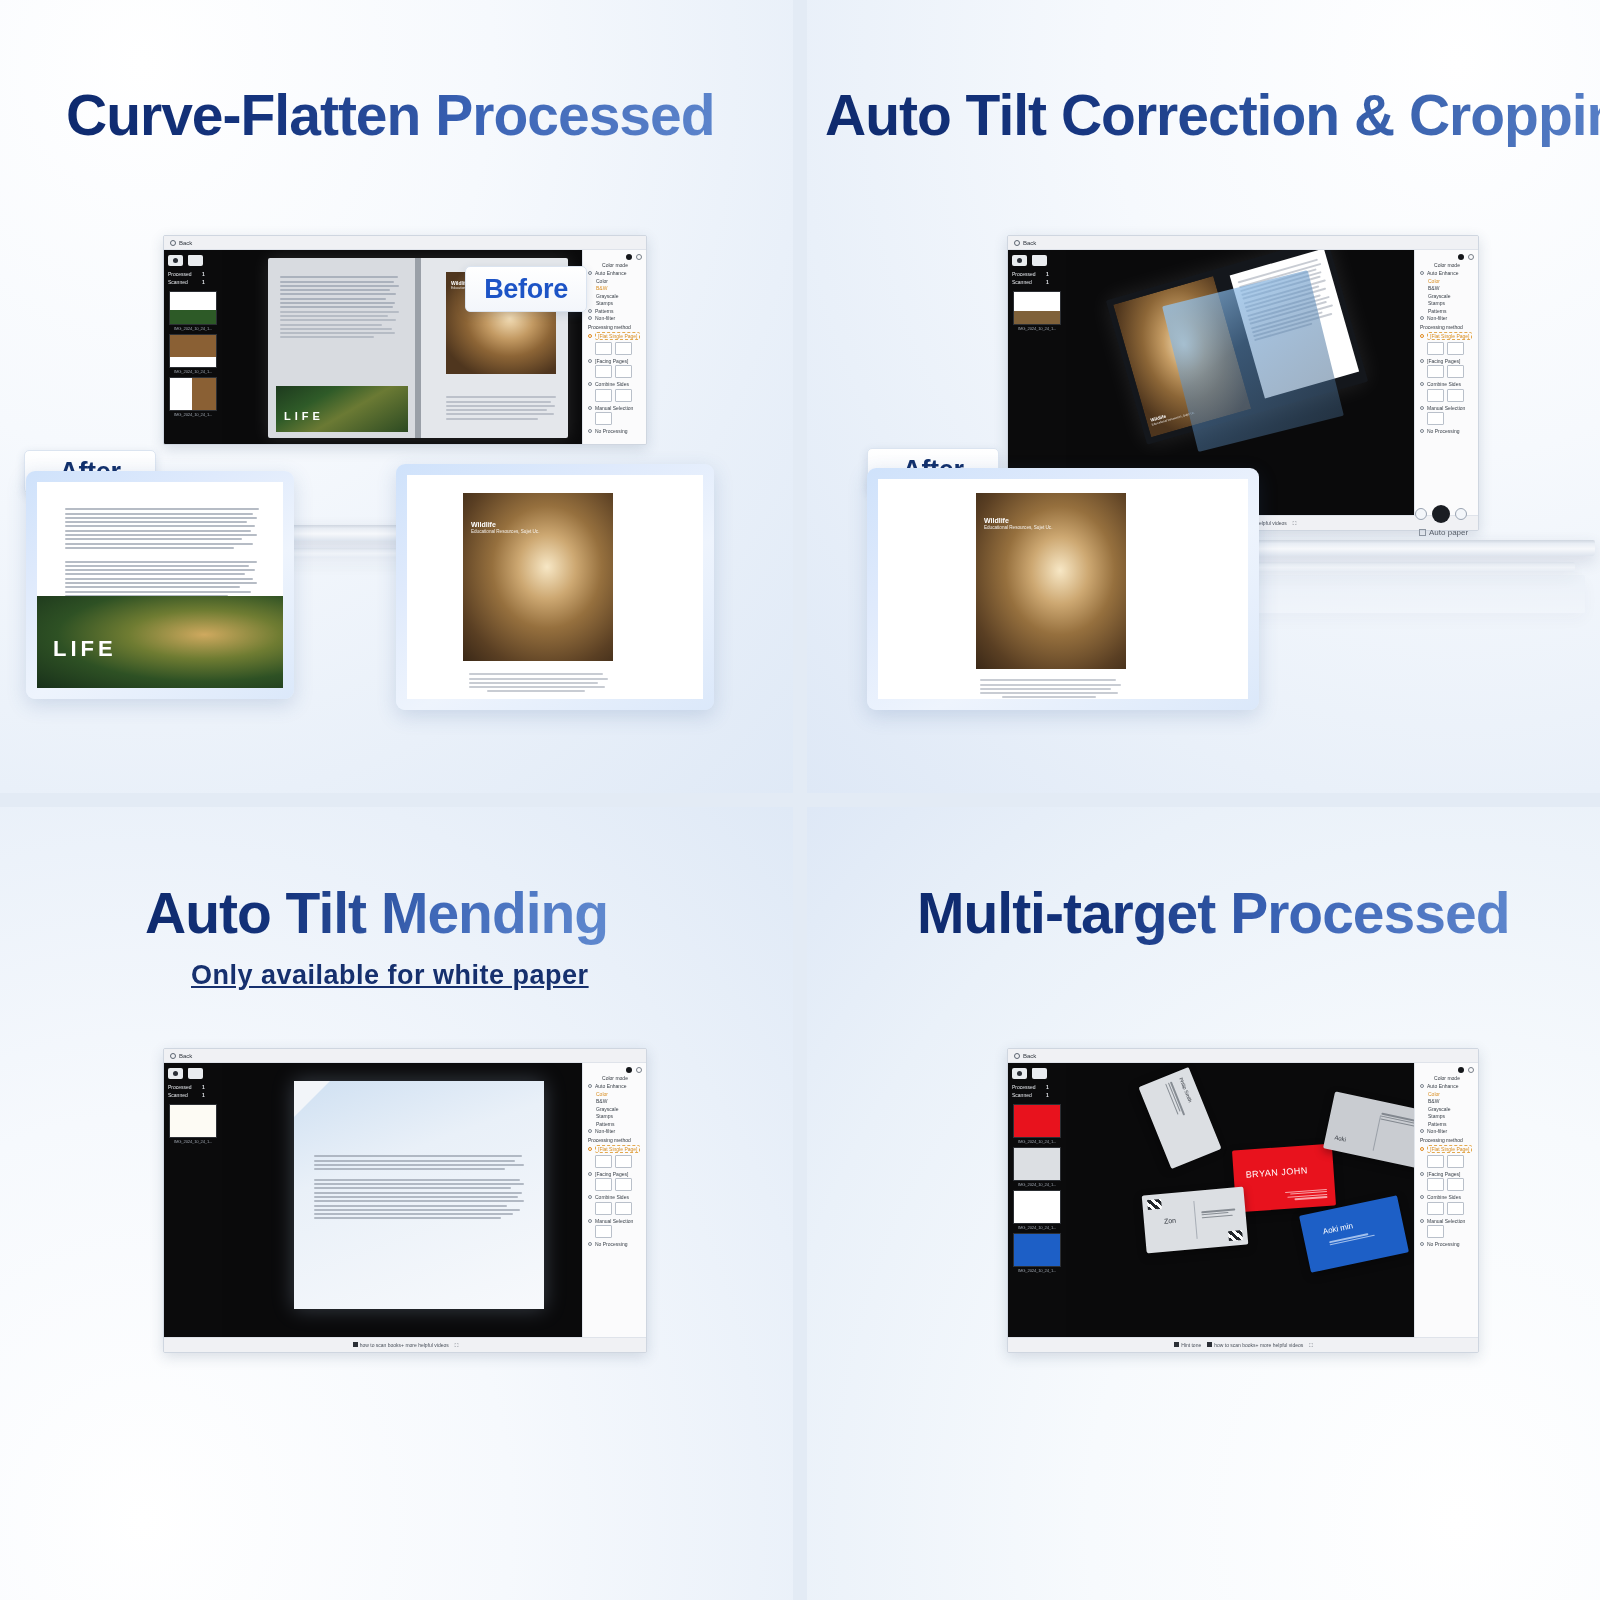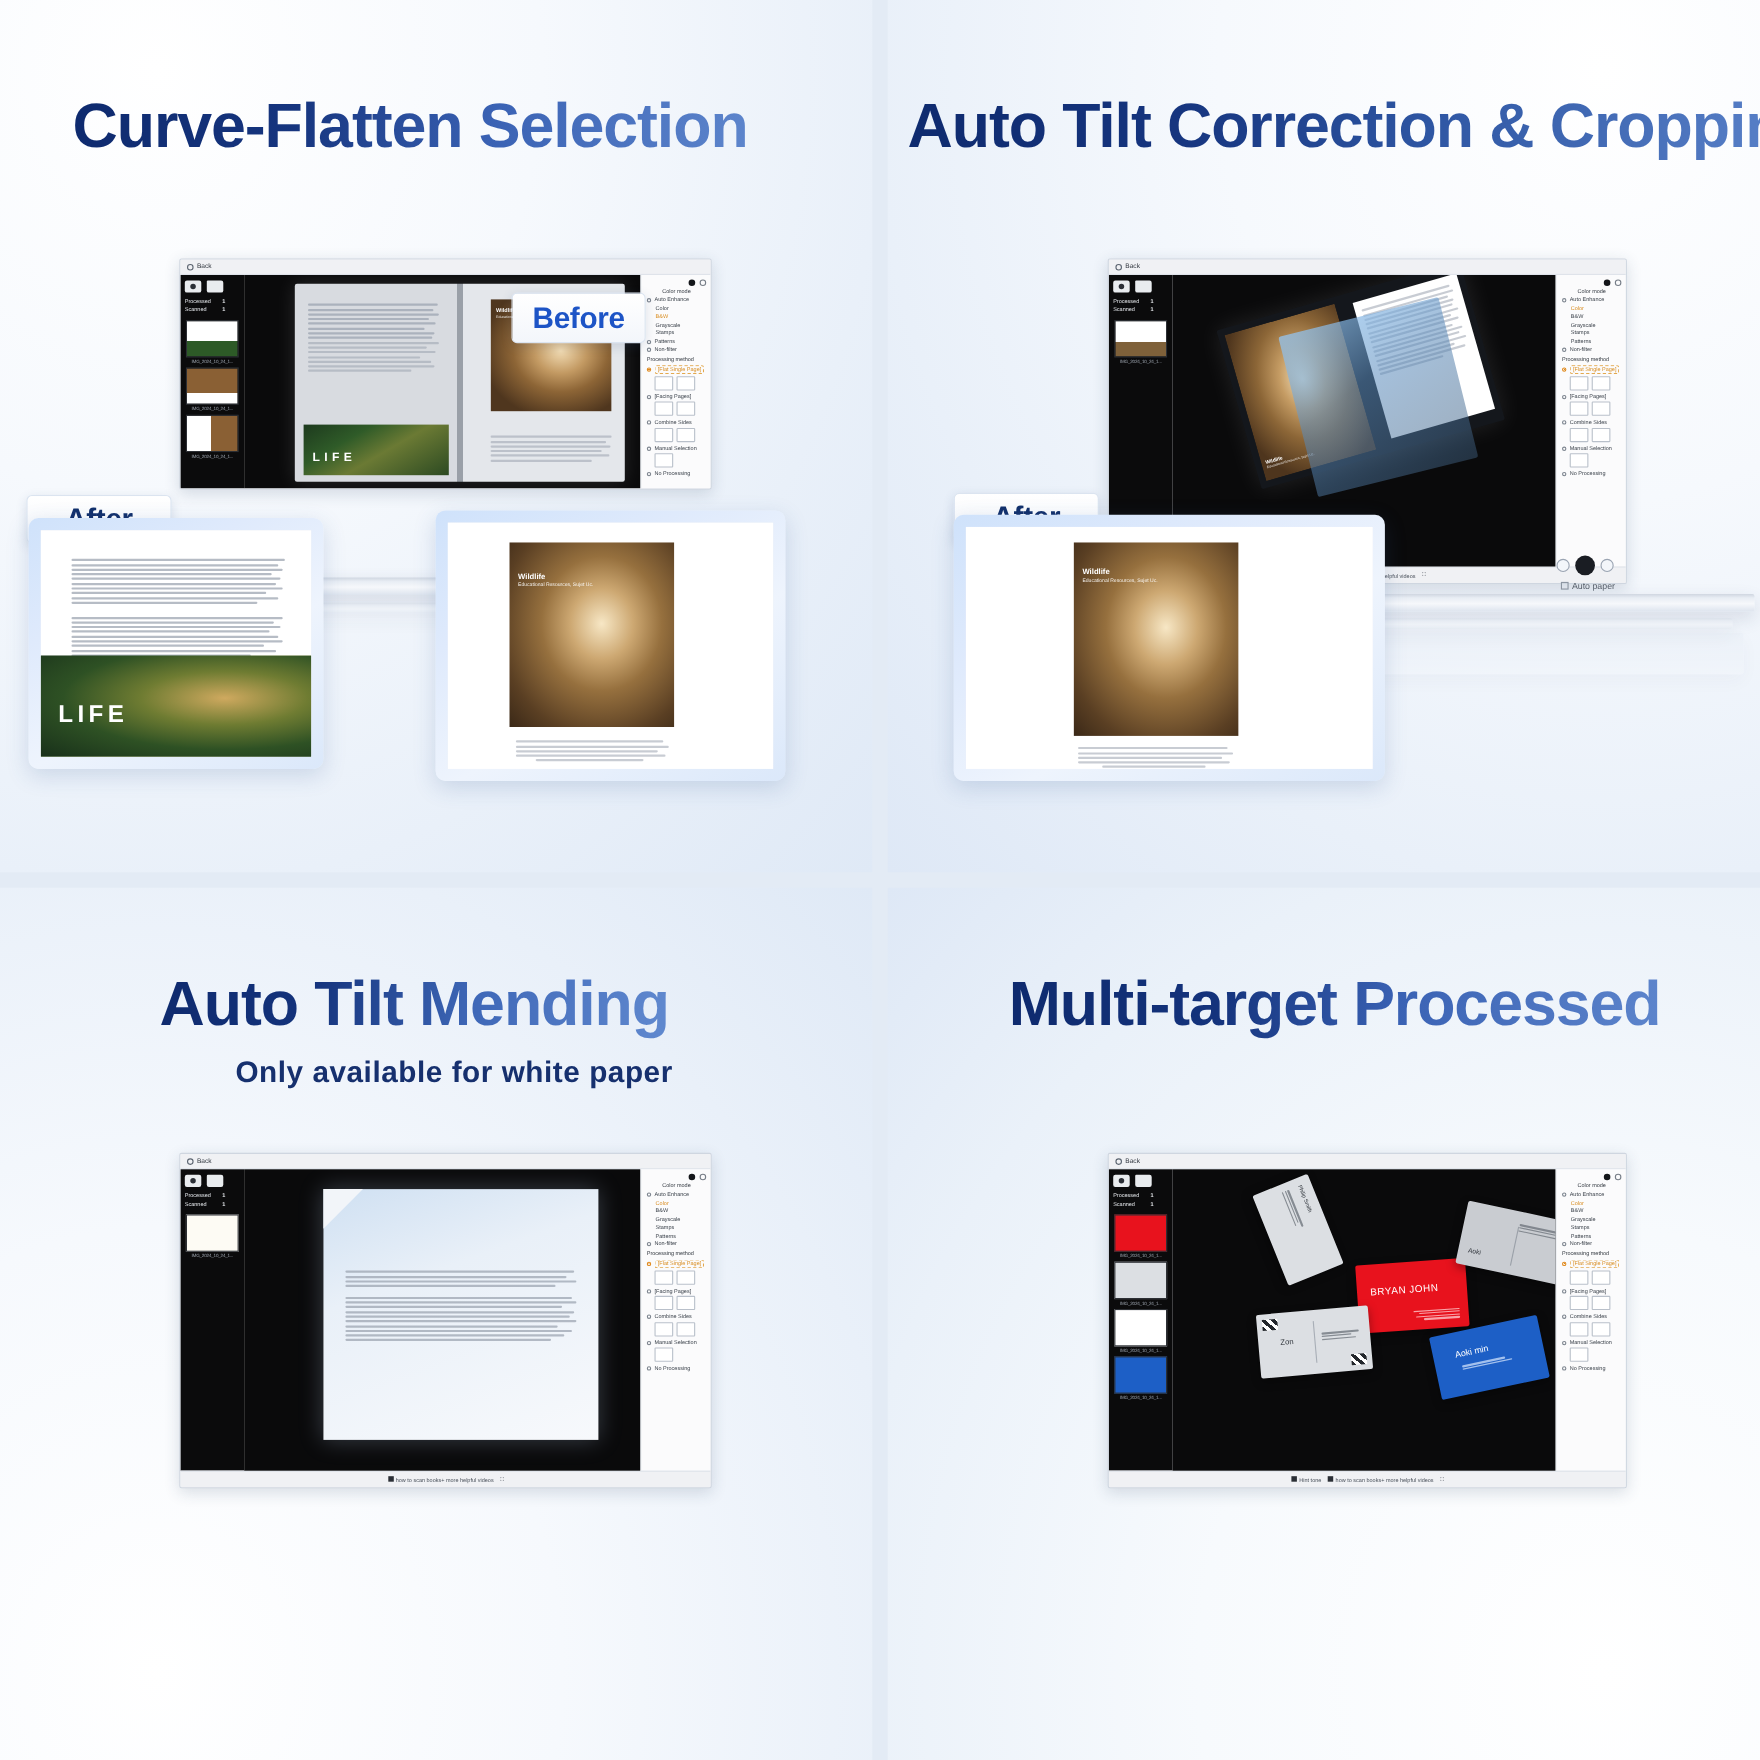--- a/index.html
+++ b/index.html
@@ -170,21 +170,21 @@
   .bcard .nm { position:absolute; color:#fff; font-weight:300; }
   .bcard.gray .nm { color:#31363d; }
   .microline{ height:1.2px; background:currentColor; opacity:.75; margin:1.4px 0; border-radius:1px;}
 </style>
 </head>
 <body>
 
 <div class="grid">
 
   <div class="panel p1">
-    <div class="title t1">Curve-Flatten Selection</div>
+    <div class="title t1">Curve-Flatten Processed</div>
 
     <div class="scanwin" style="left:163px;top:235px;width:484px;height:210px;">
       <div class="chrome">
         <div class="topbar">
           <span class="back">
             <span class="circ"></span>
             <span>Back</span>
           </span>
         </div>
         <div class="body">
@@ -558,21 +558,21 @@
               <div class="ln s" style="width:66%;margin-left:22px"></div>
 
           </div>
         </div>
       </div>
     </div>
   </div>
 
   <div class="panel p3">
     <div class="title t3" style="left:145px;top:73px;">Auto Tilt Mending</div>
-    <div class="subtitle" style="left:214px;top:153px;">Only available for white paper</div>
+    <div class="subtitle" style="left:191px;top:153px;text-decoration:underline;">Only available for white paper</div>
 
     <div class="scanwin" style="left:163px;top:241px;width:484px;height:305px;">
       <div class="chrome">
         <div class="topbar">
           <span class="back">
             <span class="circ"></span>
             <span>Back</span>
           </span>
         </div>
         <div class="body">

